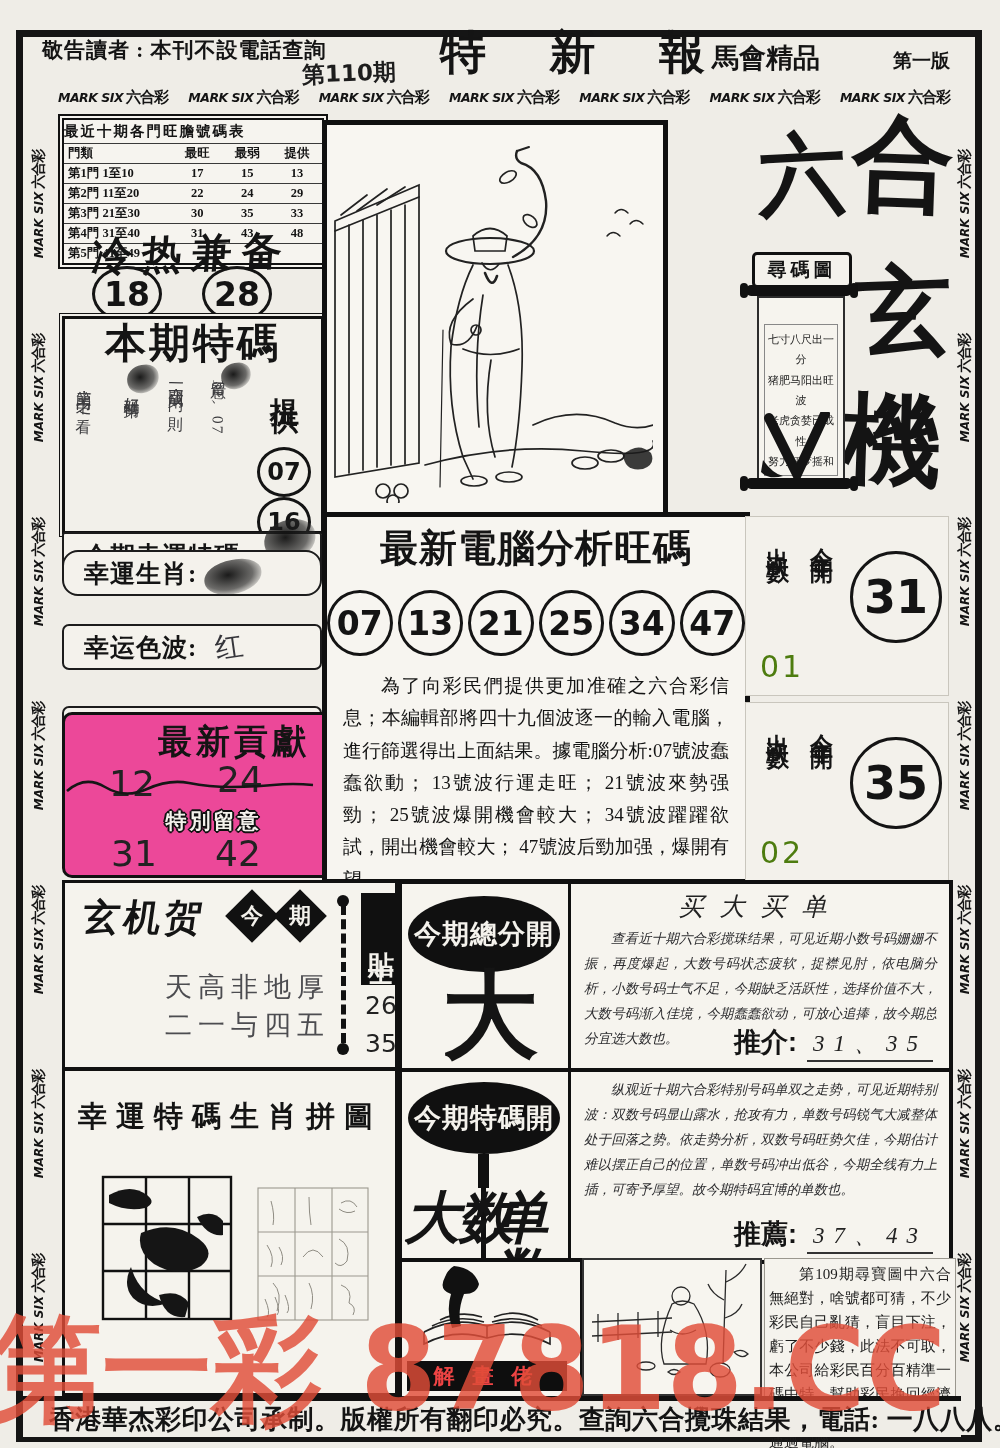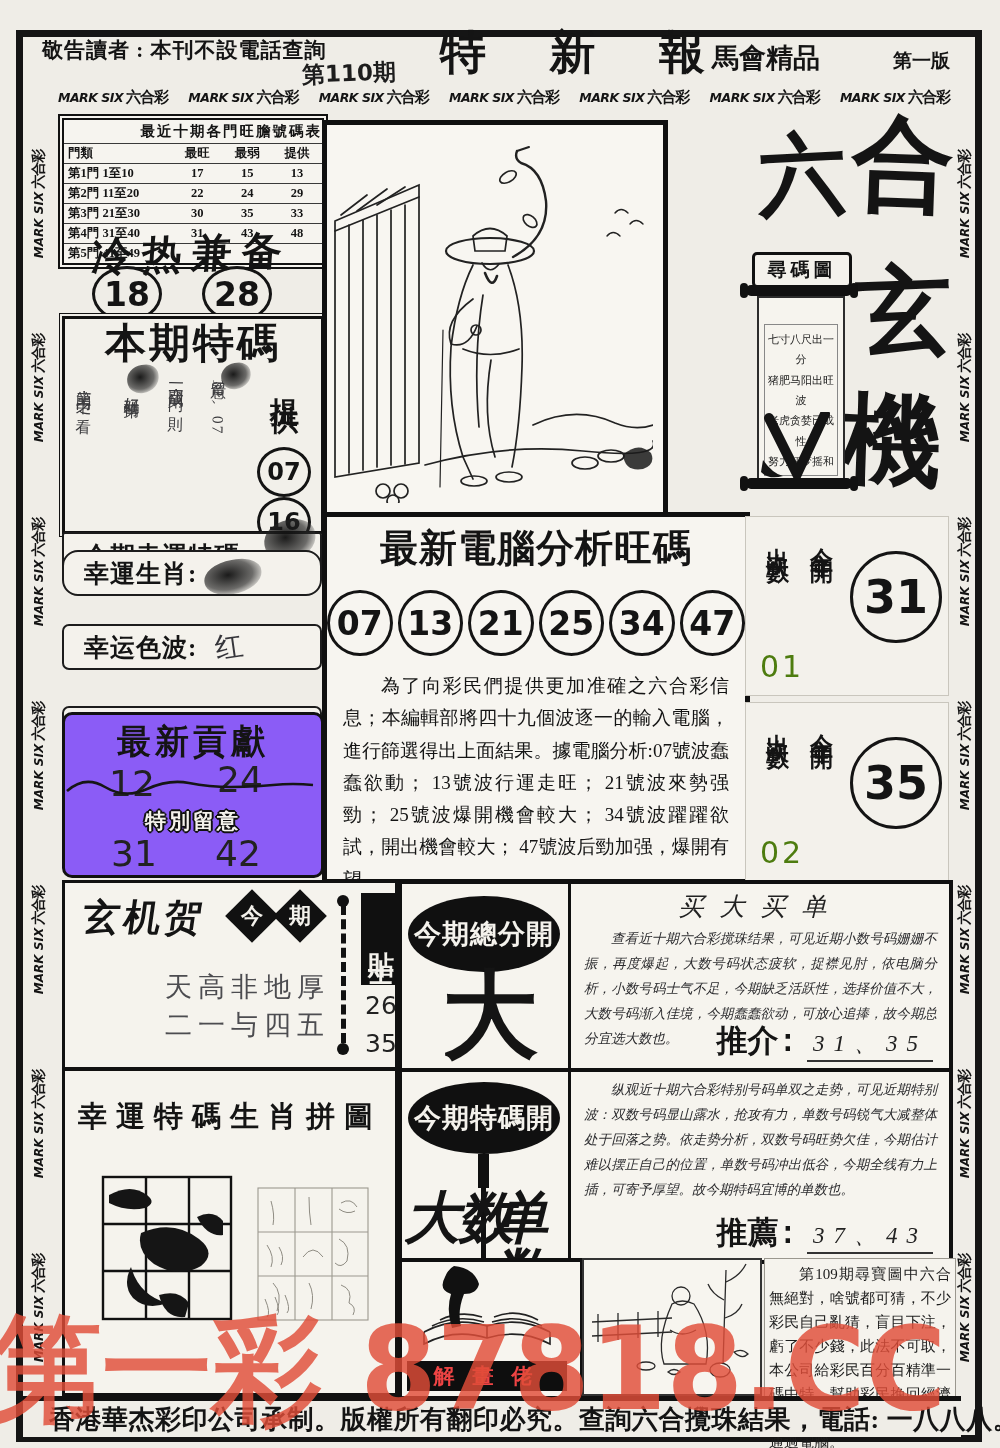--- a/index.html
+++ b/index.html
@@ -23,21 +23,21 @@
   .strip{top:112px;width:34px;height:1288px;display:flex;flex-direction:column;}
   .strip-l{left:22px;} .strip-r{left:948px;}
   .strip-item{flex:1;position:relative;}
   .strip-item .rot{position:absolute;left:50%;top:50%;transform:translate(-50%,-50%) rotate(-90deg);
     white-space:nowrap;display:flex;gap:3px;align-items:baseline;}
   .strip-item .mark{font:italic 800 12px "DejaVu Sans",sans-serif;}
   .strip-item .cn{font-family:"DejaVu Sans",sans-serif;font-weight:900;font-size:14px;letter-spacing:-1px;}
 
   
   .hot-table{left:62px;top:118px;width:258px;background:#f6f4ef;border:2px solid #111;box-shadow:0 0 0 2px #f6f4ef,0 0 0 4px #111;}
-  .hot-table .tt{font-family:"DejaVu Sans",sans-serif;font-weight:900;font-size:14.5px;text-align:right;letter-spacing:2px;padding:2px 0;}
+  .hot-table .tt{font-family:"DejaVu Sans",sans-serif;font-weight:900;font-size:14.5px;text-align:left;letter-spacing:2px;padding:2px 0;}
   .hot-table table{width:100%;border-collapse:collapse;font-size:12.5px;}
   .hot-table td,.hot-table th{border-top:1px solid #3a3a3a;text-align:center;padding:1px 0;font-weight:700;}
   .hot-table td:first-child{text-align:left;padding-left:4px;width:42%;}
 
   
   .coldhot-title{left:92px;top:226px;font-size:40px;font-weight:900;letter-spacing:10px;transform:rotate(-2deg) skewX(-6deg);}
   .num-oval{border:3px solid #141414;border-radius:50%;display:flex;align-items:center;justify-content:center;
     font-size:33px;font-weight:700;font-family:"DejaVu Sans",sans-serif;background:transparent;}
 
   
@@ -47,21 +47,21 @@
   .provide{position:absolute;right:16px;top:56px;font-size:29px;font-weight:900;writing-mode:vertical-rl;letter-spacing:8px;}
   .smudge{position:absolute;background:radial-gradient(ellipse at 42% 42%, rgba(15,15,15,.95), rgba(35,35,35,.65) 52%, rgba(70,70,70,.2) 74%, transparent 82%);
     border-radius:54% 42% 58% 46%;transform:rotate(-9deg);}
 
   
   .lucky-row{left:62px;width:256px;height:42px;border:2px solid #1c1c1c;border-radius:7px;background:#f4f2ec;display:flex;align-items:center;}
   .lucky-row .lb{font-size:25px;font-weight:900;padding-left:20px;letter-spacing:1px;white-space:nowrap;text-align:center;}
   .hand{font-family:"Liberation Serif",serif;color:#35353a;}
 
   
-  .contrib{left:62px;top:712px;width:256px;height:160px;border:3px solid #111;border-radius:10px;background:#8b5cf6;}
+  .contrib{left:62px;top:712px;width:256px;height:160px;border:3px solid #111;border-radius:10px;background:#ec4899;padding-left:41px;}
   .contrib .tt{text-align:center;font-size:34px;font-weight:900;letter-spacing:4px;margin-top:4px;}
   .bignum{font-family:"DejaVu Sans",sans-serif;font-size:36px;font-weight:500;color:#222;}
   .attn{position:absolute;left:0;right:0;top:92px;text-align:center;font-family:"DejaVu Sans",sans-serif;
     font-size:21px;font-weight:900;color:#f4f2ec;letter-spacing:3px;
     text-shadow:-2px 0 #111,2px 0 #111,0 -2px #111,0 2px #111,-1px -1px #111,1px 1px #111,-1px 1px #111,1px -1px #111;}
 
   
   .illus-box{left:322px;top:120px;width:336px;height:388px;border:5px solid #101010;background:#f8f6f1;}
   .analysis{left:322px;top:512px;width:418px;height:362px;border:5px solid #101010;background:#f7f5f0;}
   .analysis .tt{text-align:center;font-family:"DejaVu Sans",sans-serif;font-size:38px;font-weight:900;letter-spacing:1px;margin-top:6px;}
@@ -100,21 +100,21 @@
 
   
   .sect{left:398px;width:547px;border:4px solid #101010;background:#f6f4ee;}
   .sect .leftcell{position:absolute;left:0;top:0;bottom:0;width:166px;border-right:3px solid #101010;}
   .badge-oval{position:absolute;background:#101010;color:#f4f2ec;border-radius:50%;
     display:flex;align-items:center;justify-content:center;font-size:27px;font-weight:700;letter-spacing:1px;white-space:nowrap;}
   .rightcell{position:absolute;left:170px;right:0;top:0;bottom:0;padding:6px 12px 4px 12px;}
   .hw-head{text-align:center;font-size:25px;letter-spacing:16px;color:#222;font-style:italic;}
   .hw-body{font-size:13.5px;line-height:1.85;color:#2b2b2e;font-style:italic;text-align:justify;text-indent:2em;margin-top:4px;}
   .recrow{position:absolute;right:16px;bottom:6px;display:flex;align-items:baseline;gap:10px;}
-  .recrow .rl{font-family:Liberation Mono, monospace;font-size:31px;font-weight:900;}
+  .recrow .rl{font-family:Liberation Sans, sans-serif;font-size:27px;font-weight:900;}
   .recrow .rv{font-size:23px;letter-spacing:9px;color:#222;border-bottom:2px solid #333;padding:0 6px 1px 6px;font-style:italic;}
 
   .bigDa{position:absolute;left:40px;top:84px;font-size:96px;font-weight:600;line-height:1;}
   .hwbig{position:absolute;font-size:56px;font-weight:700;font-style:italic;letter-spacing:-2px;line-height:1;}
 
   
   .puzzle{left:62px;top:1068px;width:330px;height:322px;border:3px solid #111;background:#f5f3ed;}
   .puzzle .tt{text-align:center;margin-top:26px;font-size:29px;font-weight:700;letter-spacing:9px;}
 
   

